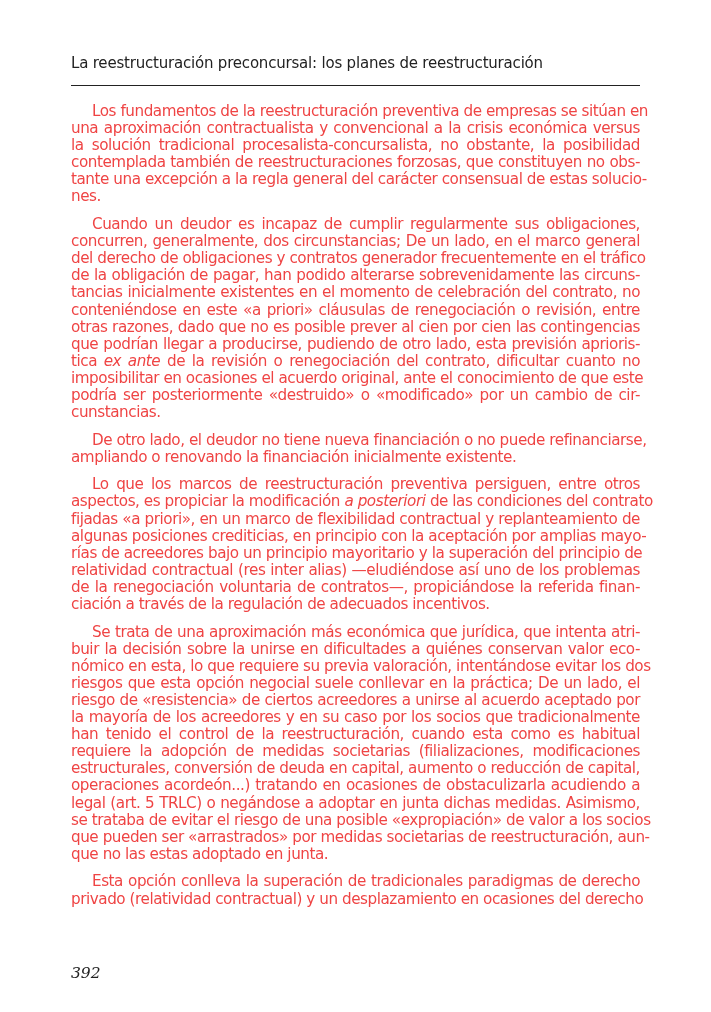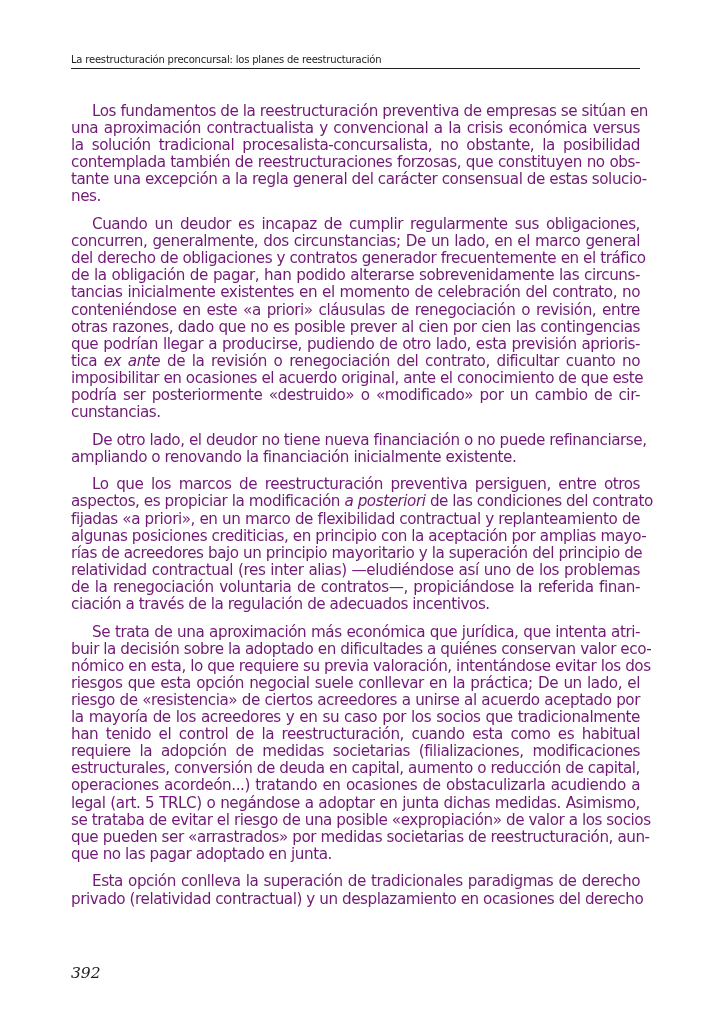--- a/index.html
+++ b/index.html
@@ -1,26 +1,26 @@
 <!DOCTYPE html>
 <html><head>
 <meta charset="utf-8">
 <style>
   html, body { margin: 0; padding: 0; background: #ffffff; }
   body { width: 711px; height: 1012px; position: relative; overflow: hidden; color: #1a1a1a; }
   .page { position: absolute; left: 71px; top: 0; width: 569px; }
   .running-head {
     position: absolute; top: 54px; left: 0; width: 569px;
-    font-family: "DejaVu Sans", sans-serif; font-size: 10px; letter-spacing: -0.2px;
-    color: #222; padding-bottom: 3px; border-bottom: 1.2px solid #222; white-space: nowrap;
+    font-family: "DejaVu Sans", sans-serif; font-size: 15px; letter-spacing: -0.2px;
+    color: #222; padding-bottom: 13px; border-bottom: 1.2px solid #222; white-space: nowrap;
   }
   .body-text {
     position: absolute; top: 103px; left: 0; width: 569px;
     font-family: "DejaVu Sans", sans-serif; font-size: 15.2px; letter-spacing: -0.45px;
-    line-height: 17.1px; color: #701a75;
+    line-height: 17.1px; color: #ef4444;
   }
   .para { margin: 0 0 10.5px 0; }
   .line { display: block; text-align: justify; text-align-last: justify; white-space: nowrap; height: 17.1px; overflow: visible; }
   .line.last { text-align-last: left; }
   .line.first { padding-left: 21px; }
   .line span.it { font-style: italic; }
   .page-number {
     position: absolute; top: 964px; left: 0;
     font-family: "DejaVu Serif", serif; font-size: 15.5px; color: #222; font-style: italic;
   }
@@ -62,33 +62,33 @@
         <span class="line">aspectos, es propiciar la modificación <span class="it">a posteriori</span> de las condiciones del contrato</span>
         <span class="line">fijadas «a priori», en un marco de flexibilidad contractual y replanteamiento de</span>
         <span class="line">algunas posiciones crediticias, en principio con la aceptación por amplias mayo-</span>
         <span class="line">rías de acreedores bajo un principio mayoritario y la superación del principio de</span>
         <span class="line">relatividad contractual (res inter alias) —eludiéndose así uno de los problemas</span>
         <span class="line">de la renegociación voluntaria de contratos—, propiciándose la referida finan-</span>
         <span class="line last">ciación a través de la regulación de adecuados incentivos.</span>
       </div>
       <div class="para">
         <span class="line first">Se trata de una aproximación más económica que jurídica, que intenta atri-</span>
-        <span class="line">buir la decisión sobre la adoptado en dificultades a quiénes conservan valor eco-</span>
+        <span class="line">buir la decisión sobre la unirse en dificultades a quiénes conservan valor eco-</span>
         <span class="line">nómico en esta, lo que requiere su previa valoración, intentándose evitar los dos</span>
         <span class="line">riesgos que esta opción negocial suele conllevar en la práctica; De un lado, el</span>
         <span class="line">riesgo de «resistencia» de ciertos acreedores a unirse al acuerdo aceptado por</span>
         <span class="line">la mayoría de los acreedores y en su caso por los socios que tradicionalmente</span>
         <span class="line">han tenido el control de la reestructuración, cuando esta como es habitual</span>
         <span class="line">requiere la adopción de medidas societarias (filializaciones, modificaciones</span>
         <span class="line">estructurales, conversión de deuda en capital, aumento o reducción de capital,</span>
         <span class="line">operaciones acordeón...) tratando en ocasiones de obstaculizarla acudiendo a</span>
         <span class="line">legal (art. 5 TRLC) o negándose a adoptar en junta dichas medidas. Asimismo,</span>
         <span class="line">se trataba de evitar el riesgo de una posible «expropiación» de valor a los socios</span>
         <span class="line">que pueden ser «arrastrados» por medidas societarias de reestructuración, aun-</span>
-        <span class="line last">que no las pagar adoptado en junta.</span>
+        <span class="line last">que no las estas adoptado en junta.</span>
       </div>
       <div class="para">
         <span class="line first">Esta opción conlleva la superación de tradicionales paradigmas de derecho</span>
         <span class="line">privado (relatividad contractual) y un desplazamiento en ocasiones del derecho</span>
       </div>
     </div>
   <div class="page-number">392</div>
 </div>
 
 </body></html>

